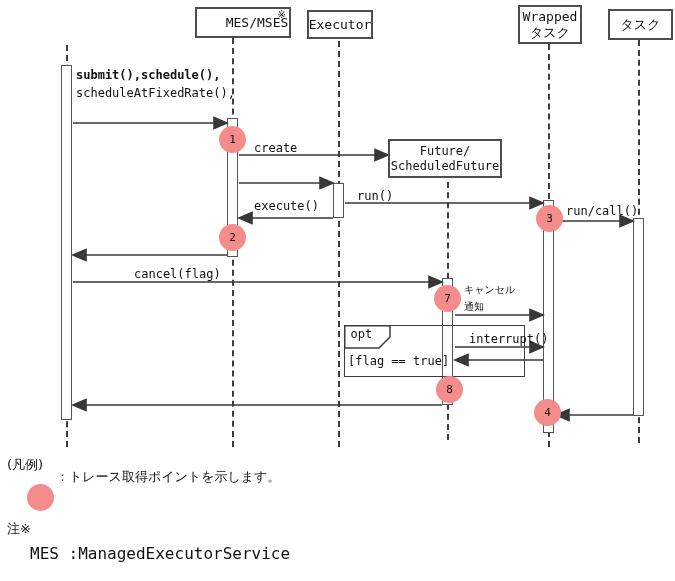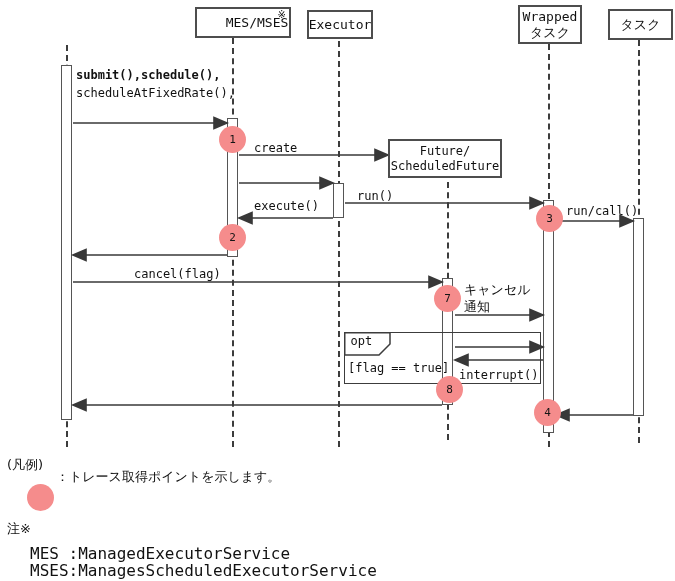--- a/index.html
+++ b/index.html
@@ -17,21 +17,21 @@
 
   .box { position:absolute; box-sizing:border-box; background:#fff;
          border:2px solid #4d4d4d; display:flex; flex-direction:column;
          align-items:center; justify-content:center; text-align:center;
          font-size:13px; line-height:16px; }
   .box .sup { position:absolute; top:1px; right:3px; font-size:10px; line-height:10px; }
 
   .arrows { position:absolute; left:0; top:0; pointer-events:none; }
 
   .lbl { position:absolute; font-size:12px; line-height:18px; white-space:nowrap; }
-  .lbl.jp { font-size:13px; line-height:17px; }
+  .lbl.jp { font-size:10px; line-height:17px; }
 
   .opt-frame { position:absolute; border:1.5px solid #3c3c3c; box-sizing:border-box; }
   .opt-tagwrap { position:absolute; left:-1.5px; top:-1.5px; width:48px; height:24px; }
   .opt-operator { position:absolute; left:7px; top:2px; font-size:12px; }
   .opt-guard { position:absolute; font-size:12px; white-space:nowrap; }
 
   .trace { position:absolute; width:27px; height:27px; border-radius:50%;
            background:#f58c8c; display:flex; align-items:center;
            justify-content:center; font-size:11px; color:#151515; }
 
@@ -108,21 +108,21 @@
         <line x1="442" y1="405" x2="85" y2="405"></line>
           <polygon points="73,405 86,399.5 86,410.5"></polygon>
       </g>
       <g>
         <line x1="633" y1="415" x2="568" y2="415"></line>
           <polygon points="556,415 569,409.5 569,420.5"></polygon>
       </g>
     </g>
   </svg>
 
-  <div class="opt-frame" style="left:344px;top:325px;width:197px;height:52px;margin-top:7px;">
+  <div class="opt-frame" style="left:344px;top:325px;width:181px;height:52px;">
     <div class="opt-tagwrap">
       <svg width="48" height="24">
           <path d="M0.75,0.75 H46 V12 L35,23 H0.75 Z" fill="#fff" stroke="#3c3c3c" stroke-width="1.5"></path>
         </svg>
       <span class="opt-operator">opt</span>
     </div>
     <span class="opt-guard" style="left:3px;top:28px;">[flag == true]</span>
   </div>
 
   <div class="box" style="left:195px;top:7px;width:96px;height:31px;padding-left:28px;">
@@ -150,30 +150,29 @@
   </div>
   <div class="lbl" style="left:254px;top:139px;">create</div>
   <div class="lbl" style="left:254px;top:155px;margin-top:42px;">execute()</div>
   <div class="lbl" style="left:357px;top:187px;">run()</div>
   <div class="lbl" style="left:566px;top:202px;">run/call()</div>
   <div class="lbl" style="left:90px;top:265px;margin-left:44px;">cancel(flag)</div>
   <div class="lbl jp" style="left:464px;top:281px;">
     <span style="display:block;">キャンセル</span>
     <span style="display:block;">通知</span>
   </div>
-  <div class="lbl" style="left:459px;top:330px;margin-top:36px;">interrupt()</div>
+  <div class="lbl" style="left:469px;top:330px;">interrupt()</div>
 
   <div class="trace" style="left:219px;top:126px;">1</div>
   <div class="trace" style="left:219px;top:224px;">2</div>
   <div class="trace" style="left:536px;top:205px;">3</div>
   <div class="trace" style="left:434px;top:285px;">7</div>
   <div class="trace" style="left:436px;top:376px;">8</div>
   <div class="trace" style="left:534px;top:399px;">4</div>
 
   <div class="note-text jp" style="left:7px;top:456px;font-size:13px;">(凡例)</div>
   <div class="legend-circle" style="left:27px;top:484px;"></div>
   <div class="note-text jp" style="left:56px;top:468px;font-size:13px;">：トレース取得ポイントを示します。</div>
 
   <div class="note-text jp" style="left:7px;top:520px;font-size:13px;">注※</div>
   <div class="note-text" style="left:30px;top:544px;">MES :ManagedExecutorService</div>
-  <div class="note-text" style="left:30px;top:561px;">MSES:ManagesScheduledExecutorService</div>
 
 </div>
 
 </body></html>

